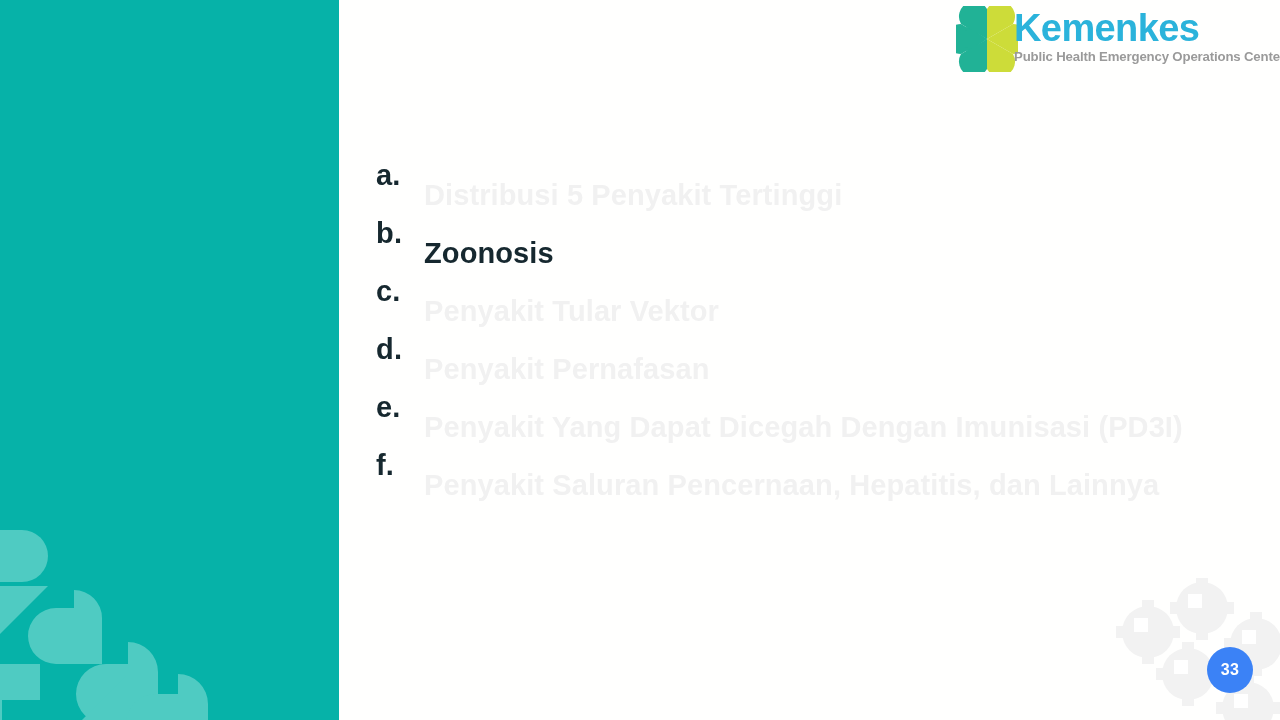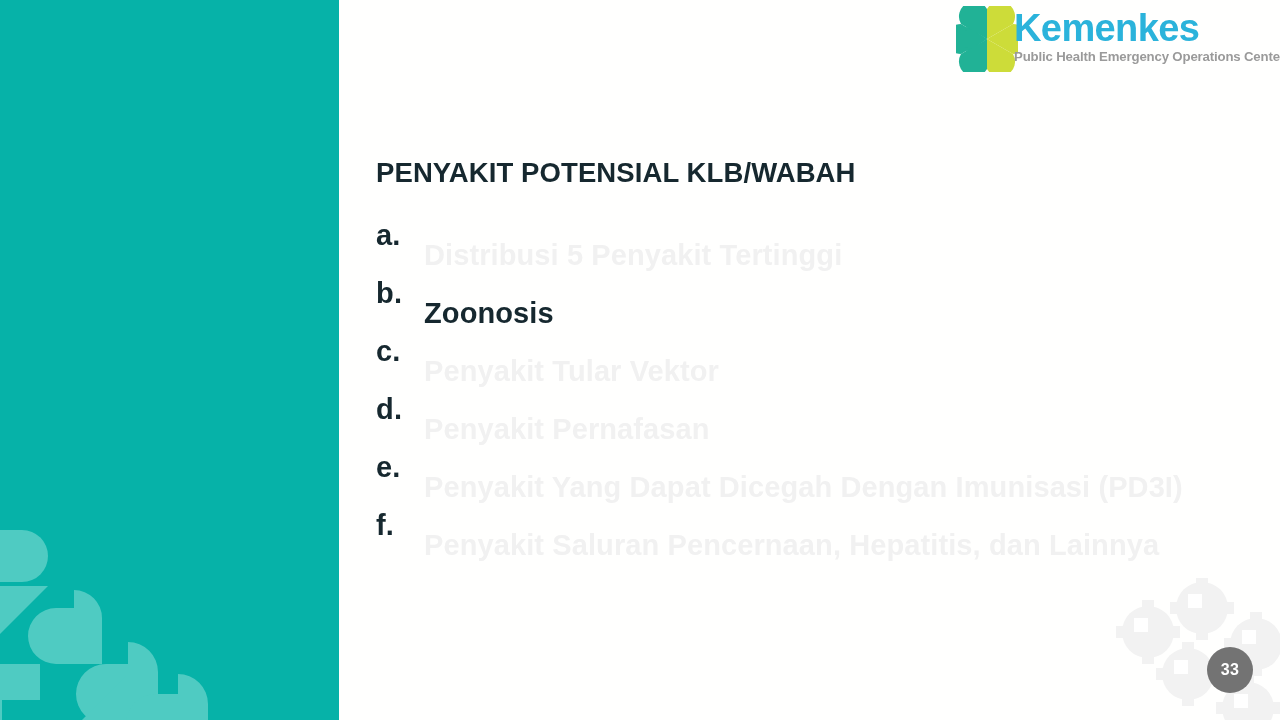--- a/index.html
+++ b/index.html
@@ -129,21 +129,21 @@
     height: 160px;
     opacity: 1;
   }
   .page-badge {
     position: absolute;
     left: 1207px;
     top: 647px;
     width: 46px;
     height: 46px;
     border-radius: 50%;
-    background: #737373;
+    background: #3b82f6;
     display: flex;
     align-items: center;
     justify-content: center;
   }
   .page-badge span {
     color: #ffffff;
     font-size: 16px;
     font-weight: bold;
     letter-spacing: 0.3px;
   }
@@ -213,21 +213,20 @@
         <path d="M2 25 h12 v16 H2 a8 8 0 0 1 0 -16 Z" fill="#21b296"></path>
       </svg>
     </div>
     <div class="logo-text">
       <div class="logo-title">Kemenkes</div>
       <div class="logo-sub">Public Health Emergency Operations Center</div>
     </div>
   </div>
 
   <div class="content">
-    <h1 class="slide-title">PENYAKIT POTENSIAL KLB/WABAH</h1>
     <ol class="item-list" id="item-list">
         <li class="item">
           <span class="marker">a.</span>
           <span class="item-text">Distribusi 5 Penyakit Tertinggi</span>
         </li>
         <li class="item">
           <span class="marker">b.</span>
           <span class="item-text highlight">Zoonosis</span>
         </li>
         <li class="item">

